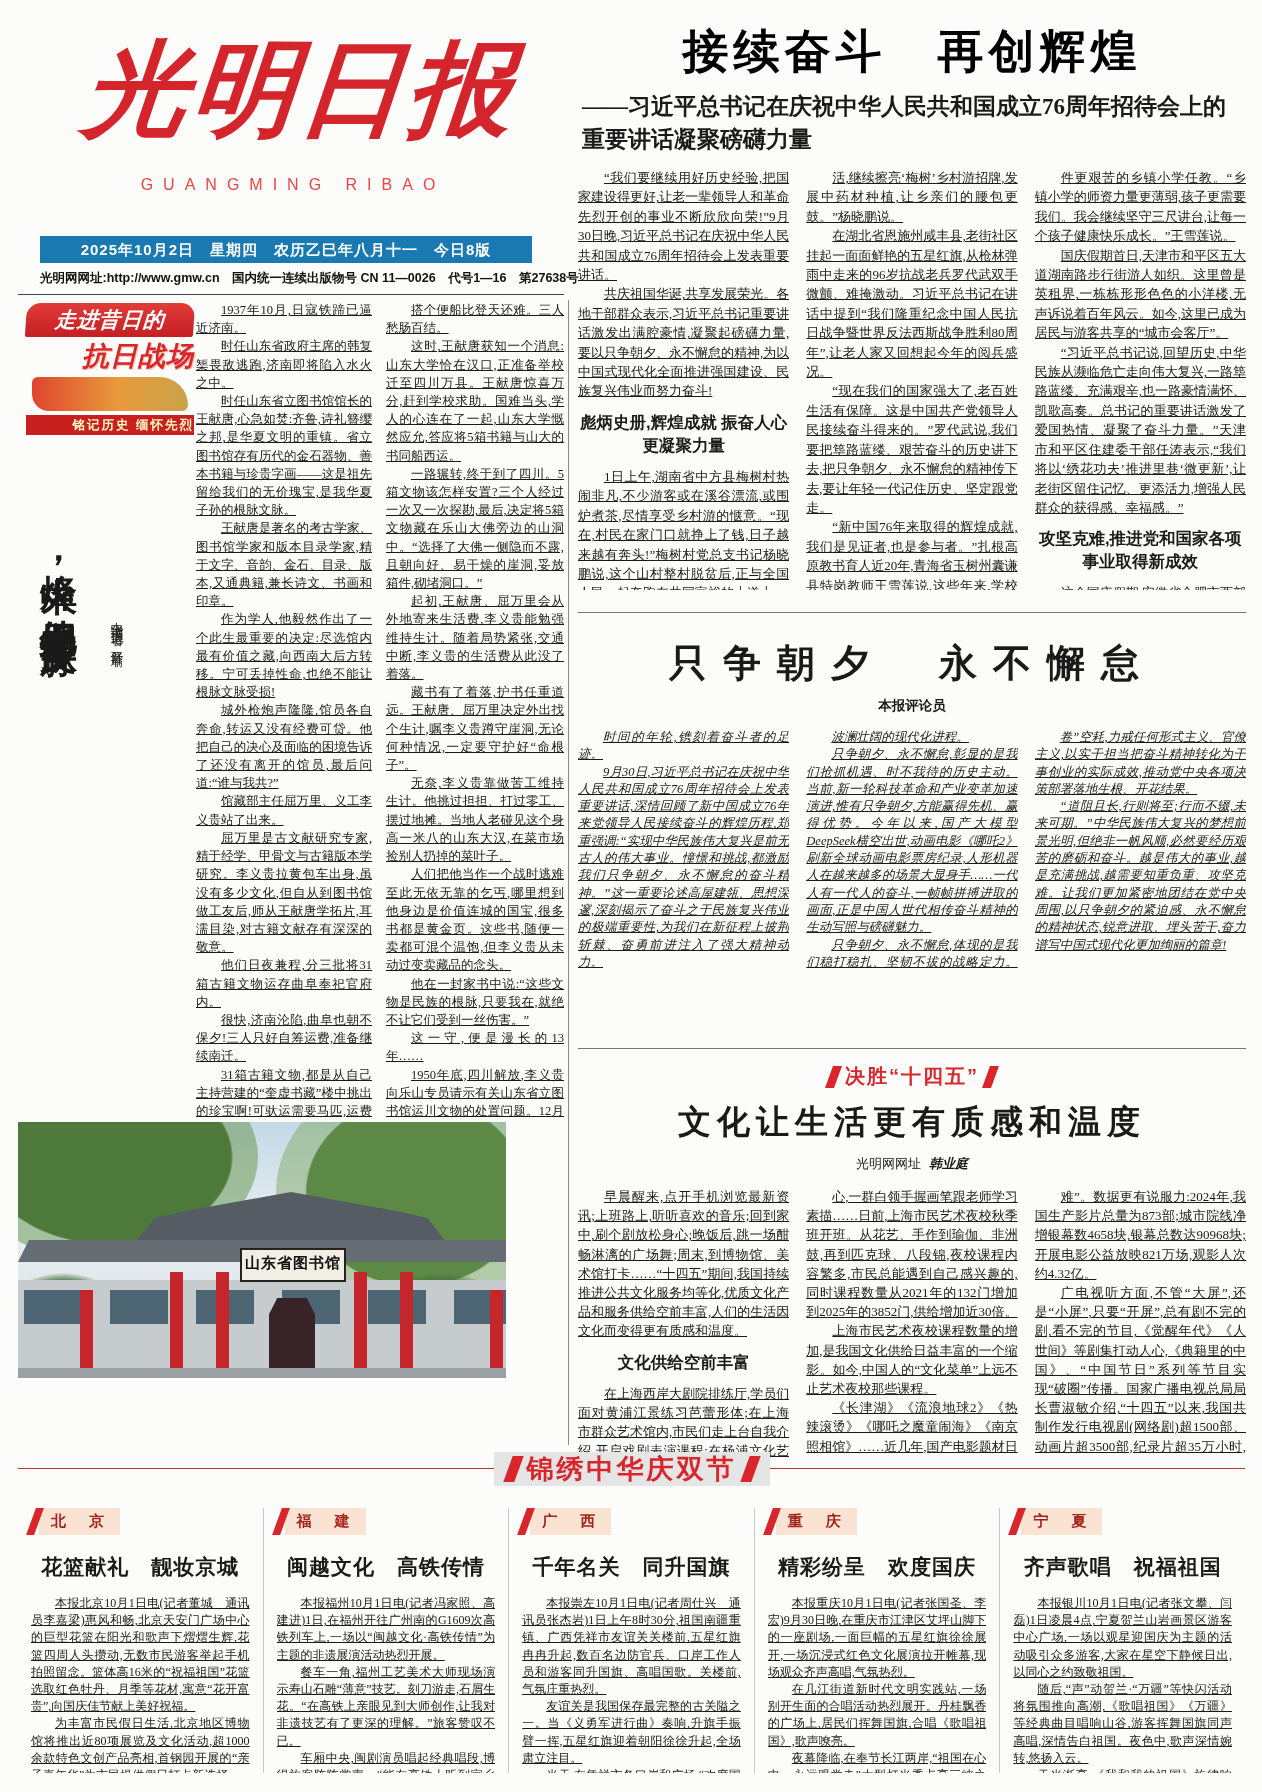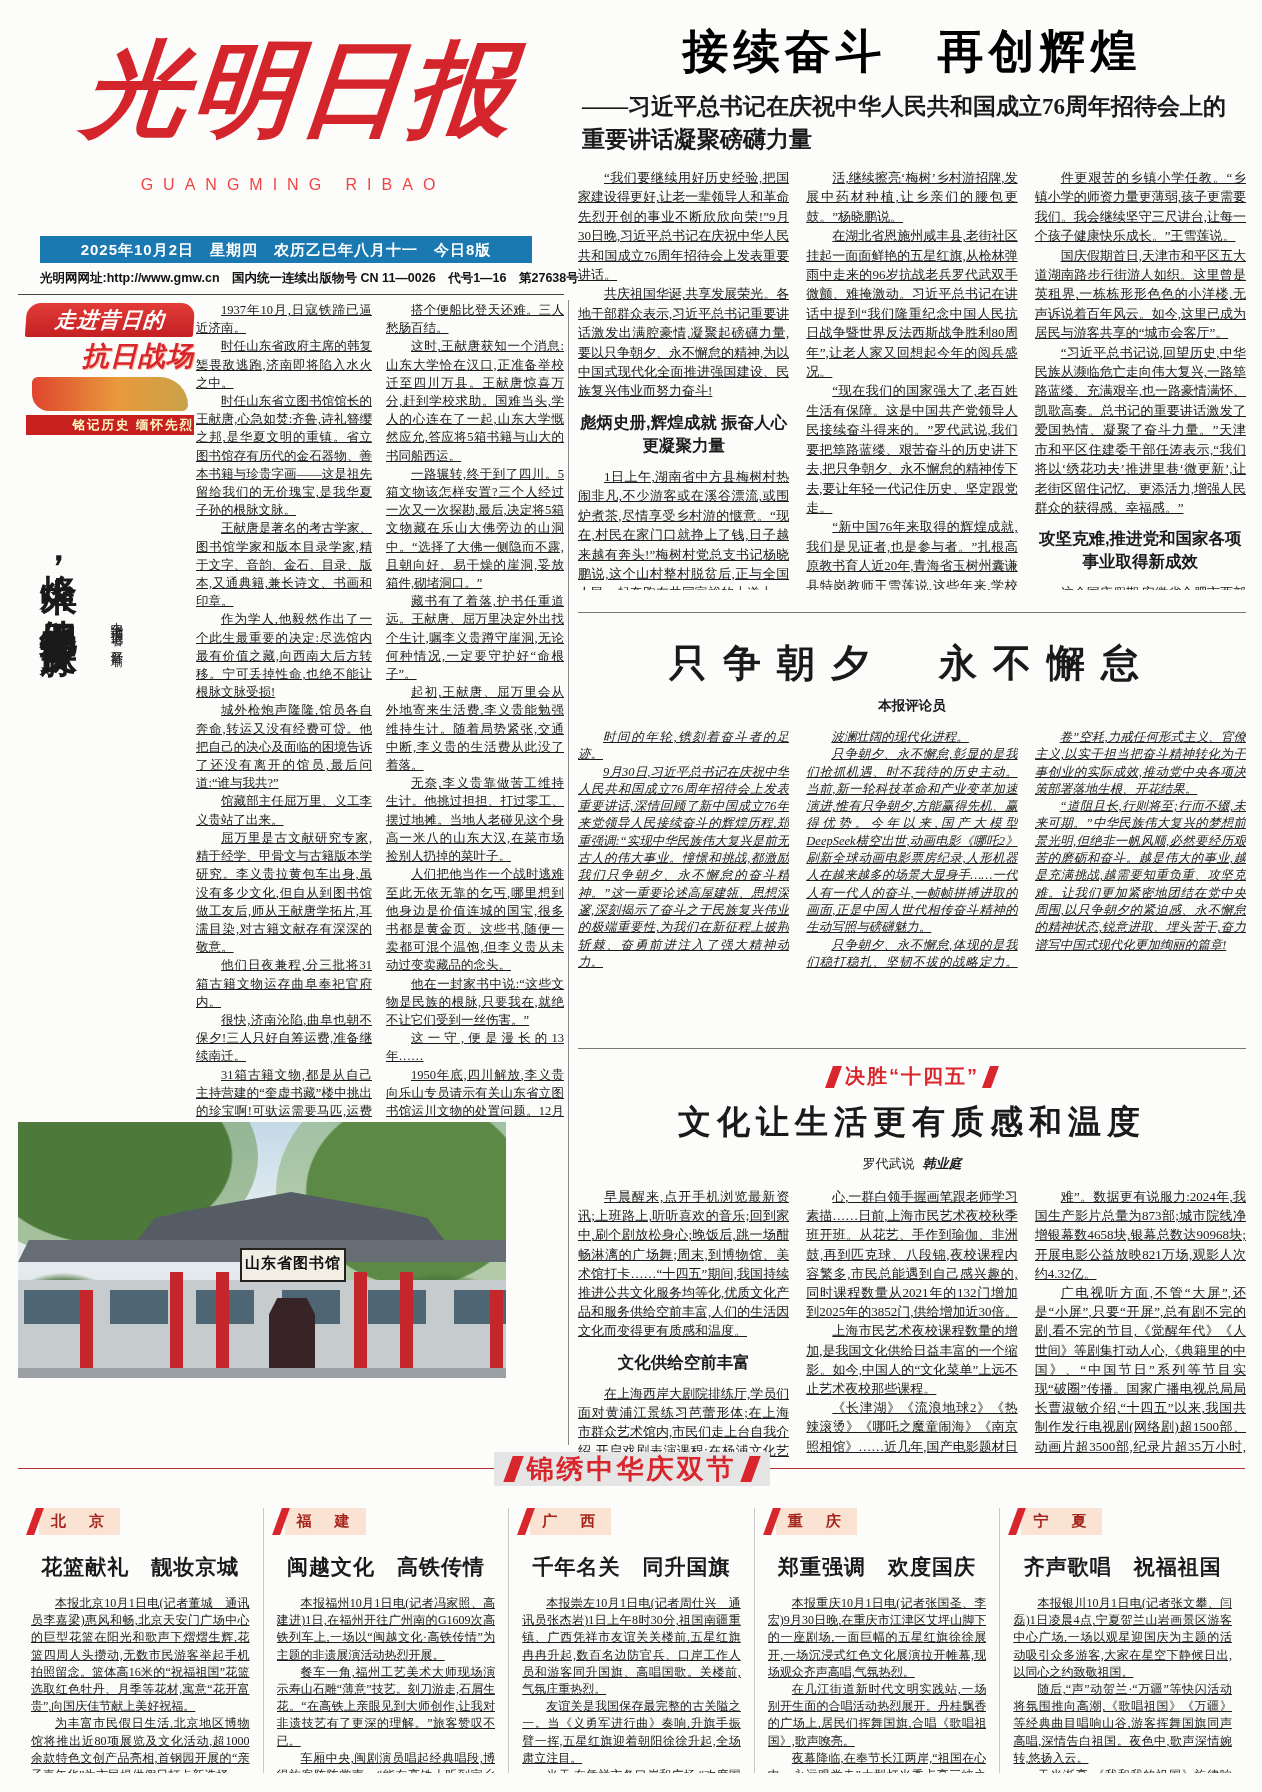--- a/index.html
+++ b/index.html
@@ -161,21 +161,21 @@
   </div>
 
   <div class="abs" id="culture">
     <div class="badge">
       <span class="slash"></span>
       <span class="txt">决胜“十四五”</span>
       <span class="slash"></span>
     </div>
     <div class="hl">文化让生活更有质感和温度</div>
     <div class="byline">
-      <span>罗代武说</span><span class="name">韩业庭</span>
+      <span>光明网网址</span><span class="name">韩业庭</span>
     </div>
     <div class="colwrap">
       <div class="col">
         <div>
             <p>早晨醒来,点开手机浏览最新资讯;上班路上,听听喜欢的音乐;回到家中,刷个剧放松身心;晚饭后,跳一场酣畅淋漓的广场舞;周末,到博物馆、美术馆打卡……“十四五”期间,我国持续推进公共文化服务均等化,优质文化产品和服务供给空前丰富,人们的生活因文化而变得更有质感和温度。</p>
           </div>
         <div class="crosshead">文化供给空前丰富</div>
         <div>
             <p>在上海西岸大剧院排练厅,学员们面对黄浦江景练习芭蕾形体;在上海市群众艺术馆内,市民们走上台自我介绍,开启戏剧表演课程;在杨浦文化艺术中</p>
           </div>
@@ -211,22 +211,22 @@
       <p>屈万里是古文献研究专家,精于经学、甲骨文与古籍版本学研究。李义贵拉黄包车出身,虽没有多少文化,但自从到图书馆做工友后,师从王献唐学拓片,耳濡目染,对古籍文献存有深深的敬意。</p>
       <p>他们日夜兼程,分三批将31箱古籍文物运存曲阜奉祀官府内。</p>
       <p>很快,济南沦陷,曲阜也朝不保夕!三人只好自筹运费,准备继续南迁。</p>
       <p>31箱古籍文物,都是从自己主持营建的“奎虚书藏”楼中挑出的珍宝啊!可驮运需要马匹,运费寥寥,他们只能心头剜肉般从中选出5箱。</p>
     </div>
   <div class="abs" id="hcol2">
     <div>
         <p>搭个便船比登天还难。三人愁肠百结。</p>
         <p>这时,王献唐获知一个消息:山东大学恰在汉口,正准备举校迁至四川万县。王献唐惊喜万分,赶到学校求助。国难当头,学人的心连在了一起,山东大学慨然应允,答应将5箱书籍与山大的书同船西运。</p>
         <p>一路辗转,终于到了四川。5箱文物该怎样安置?三个人经过一次又一次探勘,最后,决定将5箱文物藏在乐山大佛旁边的山洞中。“选择了大佛一侧隐而不露,且朝向好、易干燥的崖洞,妥放箱件,砌堵洞口。”</p>
+        <p>起初,王献唐、屈万里会从外地寄来生活费,李义贵能勉强维持生计。随着局势紧张,交通中断,李义贵的生活费从此没了着落。</p>
         <p>藏书有了着落,护书任重道远。王献唐、屈万里决定外出找个生计,嘱李义贵蹲守崖洞,无论何种情况,一定要守护好“命根子”。</p>
-        <p>起初,王献唐、屈万里会从外地寄来生活费,李义贵能勉强维持生计。随着局势紧张,交通中断,李义贵的生活费从此没了着落。</p>
         <p>无奈,李义贵靠做苦工维持生计。他挑过担担、打过零工、摆过地摊。当地人老碰见这个身高一米八的山东大汉,在菜市场捡别人扔掉的菜叶子。</p>
         <p>人们把他当作一个战时逃难至此无依无靠的乞丐,哪里想到他身边是价值连城的国宝,很多书都是黄金页。这些书,随便一卖都可混个温饱,但李义贵从未动过变卖藏品的念头。</p>
         <p>他在一封家书中说:“这些文物是民族的根脉,只要我在,就绝不让它们受到一丝伤害。”</p>
         <p>这一守,便是漫长的13年……</p>
         <p>1950年底,四川解放,李义贵向乐山专员请示有关山东省立图书馆运川文物的处置问题。12月25日,李义贵与这批南迁文物终于回到济南。经文化部同志们清点,所有文物,一件不缺、一件未损!</p>
       </div>
 
   </div>
 
   <div class="abs" id="photo">
@@ -292,21 +292,21 @@
             <p>本报崇左10月1日电(记者周仕兴　通讯员张杰岩)1日上午8时30分,祖国南疆重镇、广西凭祥市友谊关关楼前,五星红旗冉冉升起,数百名边防官兵、口岸工作人员和游客同升国旗、高唱国歌。关楼前,气氛庄重热烈。</p>
             <p>友谊关是我国保存最完整的古关隘之一。当《义勇军进行曲》奏响,升旗手振臂一挥,五星红旗迎着朝阳徐徐升起,全场肃立注目。</p>
             <p>当天,在凭祥市各口岸和广场,“欢度国庆　歌颂祖国”同升国旗仪式同步举行。“看着国旗升起,我们倍感自豪!”</p>
           </div>
       </div>
       <div class="region">
         <div class="chip">
             <span class="slash"></span>
             <span class="lbl">重　庆</span>
           </div>
-        <h3>郑重强调　欢度国庆</h3>
+        <h3>精彩纷呈　欢度国庆</h3>
         <div class="body">
             <p>本报重庆10月1日电(记者张国圣、李宏)9月30日晚,在重庆市江津区艾坪山脚下的一座剧场,一面巨幅的五星红旗徐徐展开,一场沉浸式红色文化展演拉开帷幕,现场观众齐声高唱,气氛热烈。</p>
             <p>在几江街道新时代文明实践站,一场别开生面的合唱活动热烈展开。丹桂飘香的广场上,居民们挥舞国旗,合唱《歌唱祖国》,歌声嘹亮。</p>
             <p>夜幕降临,在奉节长江两岸,“祖国在心中　永远跟党走”大型灯光秀点亮三峡之巅,吸引众多市民游客驻足观赏。</p>
           </div>
       </div>
       <div class="region">
         <div class="chip">
             <span class="slash"></span>
             <span class="lbl">宁　夏</span>

